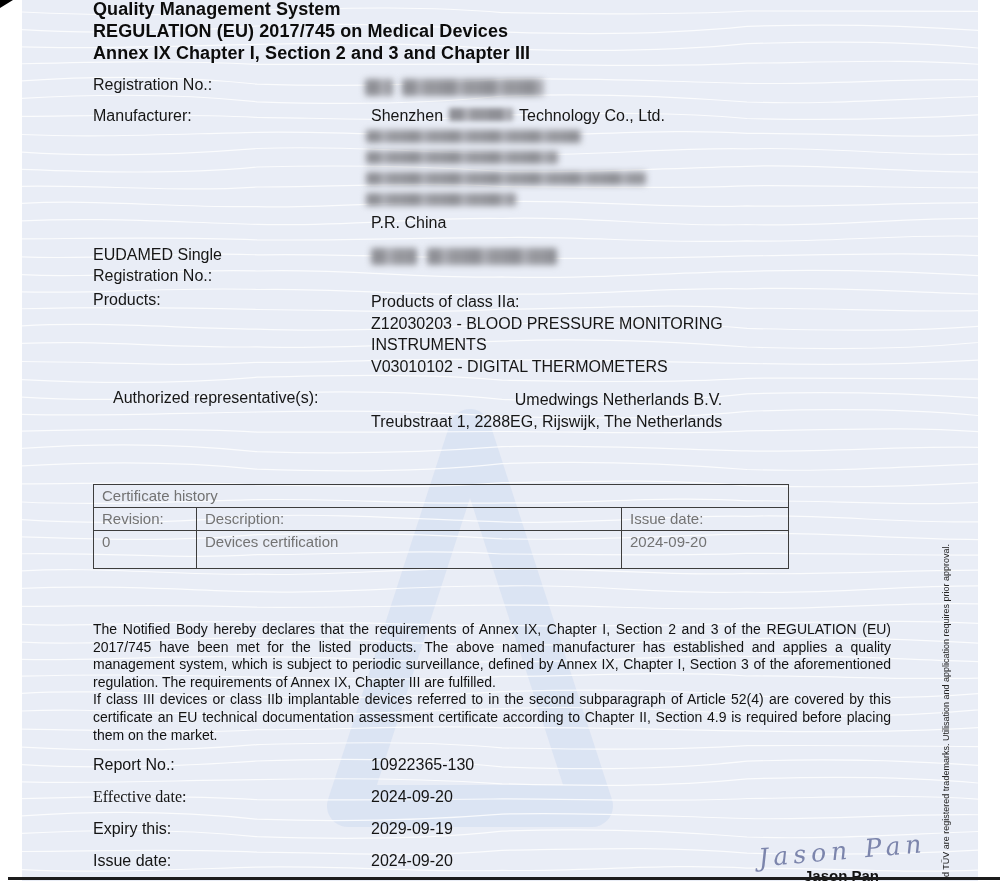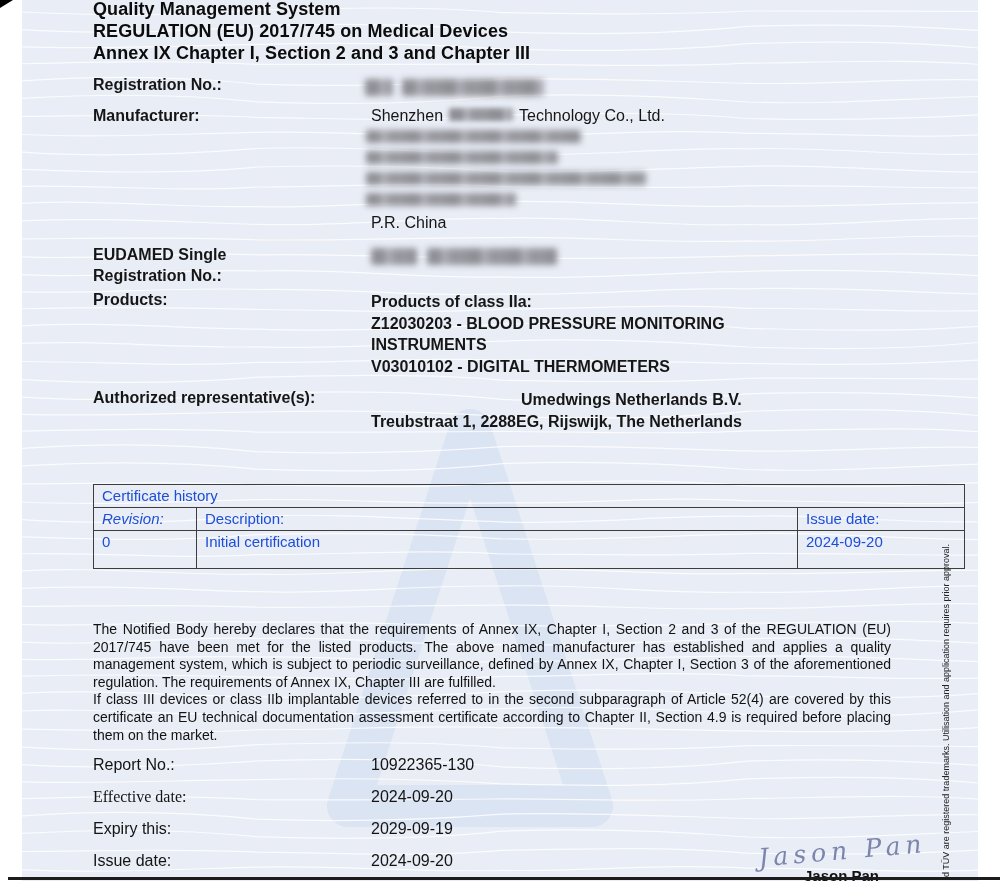--- a/index.html
+++ b/index.html
@@ -9,36 +9,36 @@
     font-family:"Liberation Sans",sans-serif;color:#141414;
   }
   .paper{position:absolute;left:22px;top:0;width:956px;height:881px;background:#e9edf6;}
   .paper svg{position:absolute;left:0;top:0;}
   .corner-mark{position:absolute;left:0;top:0;width:13px;height:8px;background:#000;
     clip-path:polygon(0 0,100% 0,0 100%);}
   .bottom-rule{position:absolute;left:8px;top:877px;width:992px;height:3px;background:#1c1c1c;}
 
   .title-block{position:absolute;left:93px;top:-2px;font-size:18px;font-weight:bold;
     line-height:22px;color:#0c0c0c;letter-spacing:0.1px;}
-  .lbl{position:absolute;left:93px;font-size:16px;color:#161616;font-weight:bold;}
+  .lbl{position:absolute;left:93px;font-size:16px;color:#161616;}
   .val{position:absolute;left:371px;font-size:16px;color:#161616;}
-  .val-block{line-height:21.5px;font-weight:bold;}
+  .val-block{line-height:21.5px;}
   .prod-block{width:424px;}
 
   .redact{background:repeating-linear-gradient(90deg,#8f9096 0 14px,#abacb3 14px 22px,#97989e 22px 40px);
     filter:blur(3px);border-radius:2px;}
   .redact-abs{position:absolute;height:17px;}
   .redact-inline{display:inline-block;width:64px;height:13px;vertical-align:baseline;
     filter:blur(2.6px);margin:0 6px;}
   .addr-line{height:13px;margin-bottom:8px;}
 
-  table.hist{position:absolute;left:93px;top:484px;width:872px;border-collapse:collapse;
-    font-size:15px;color:#1d4ed8;}
+  table.hist{position:absolute;left:93px;top:484px;width:696px;border-collapse:collapse;
+    font-size:15px;color:#737373;}
   table.hist td{border:1px solid #3d3d3d;padding:2px 8px 3px 8px;vertical-align:top;}
-  td.c-rev{width:86px;font-style:italic;}
+  td.c-rev{width:86px;}
   td.c-date{width:150px;}
   tr.data-row td{height:32px;}
 
   .paras{position:absolute;left:93px;top:621px;width:798px;font-size:14px;line-height:17.6px;
     text-align:justify;color:#121212;}
 
   .detail-label{position:absolute;left:93px;font-size:16px;text-align:right;}
   .detail-value{position:absolute;left:371px;font-size:16px;}
 
   .signature{position:absolute;left:758px;top:834px;width:220px;
@@ -143,39 +143,39 @@
   <div class="redact redact-abs" style="left:371px;top:248px;width:46px;"></div>
   <div class="redact redact-abs" style="left:427px;top:248px;width:130px;"></div>
 
   <div class="lbl" style="top:291px;">Products:</div>
   <div class="val val-block prod-block" style="top:291px;">
     <div>Products of class IIa:</div>
     <div>Z12030203 - BLOOD PRESSURE MONITORING INSTRUMENTS</div>
     <div>V03010102 - DIGITAL THERMOMETERS</div>
   </div>
 
-  <div class="lbl" style="top:389px;">Authorized representative(s):</div>
+  <div class="lbl" style="top:389px;margin-left:20px;">Authorized representative(s):</div>
   <div class="val val-block" style="top:389px;text-align:right;">
     <div>Umedwings Netherlands B.V.</div>
     <div>Treubstraat 1, 2288EG, Rijswijk, The Netherlands</div>
   </div>
 
   <table class="hist">
     <tbody>
         <tr>
       <td colspan="3">Certificate history</td>
     </tr>
     <tr>
       <td class="c-rev">Revision:</td>
       <td>Description:</td>
       <td class="c-date">Issue date:</td>
     </tr>
     <tr class="data-row">
       <td>0</td>
-      <td>Initial certification</td>
+      <td>Devices certification</td>
       <td>2024-09-20</td>
     </tr>
   </tbody>
     </table>
 
   <div class="paras">
     <div>The Notified Body hereby declares that the requirements of Annex IX, Chapter I, Section 2 and 3 of the REGULATION (EU) 2017/745 have been met for the listed products. The above named manufacturer has established and applies a quality management system, which is subject to periodic surveillance, defined by Annex IX, Chapter I, Section 3 of the aforementioned regulation. The requirements of Annex IX, Chapter III are fulfilled.</div>
     <div>If class III devices or class IIb implantable devices referred to in the second subparagraph of Article 52(4) are covered by this certificate an EU technical documentation assessment certificate according to Chapter II, Section 4.9 is required before placing them on the market.</div>
   </div>
 

